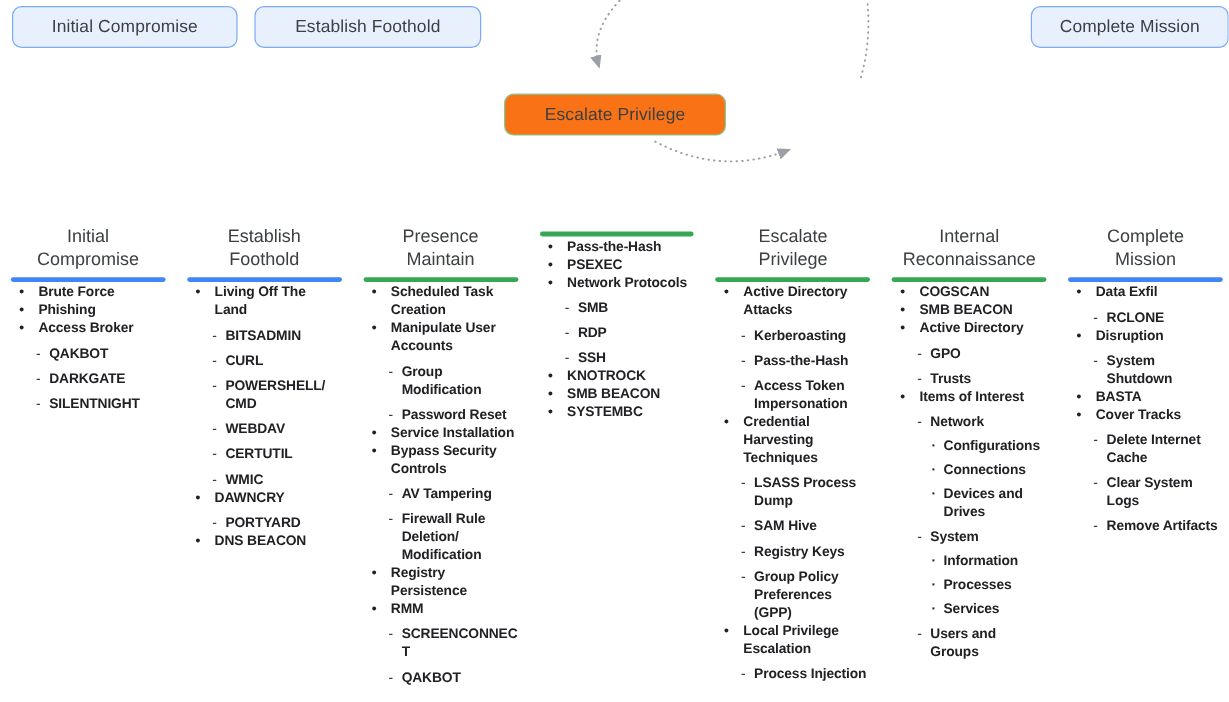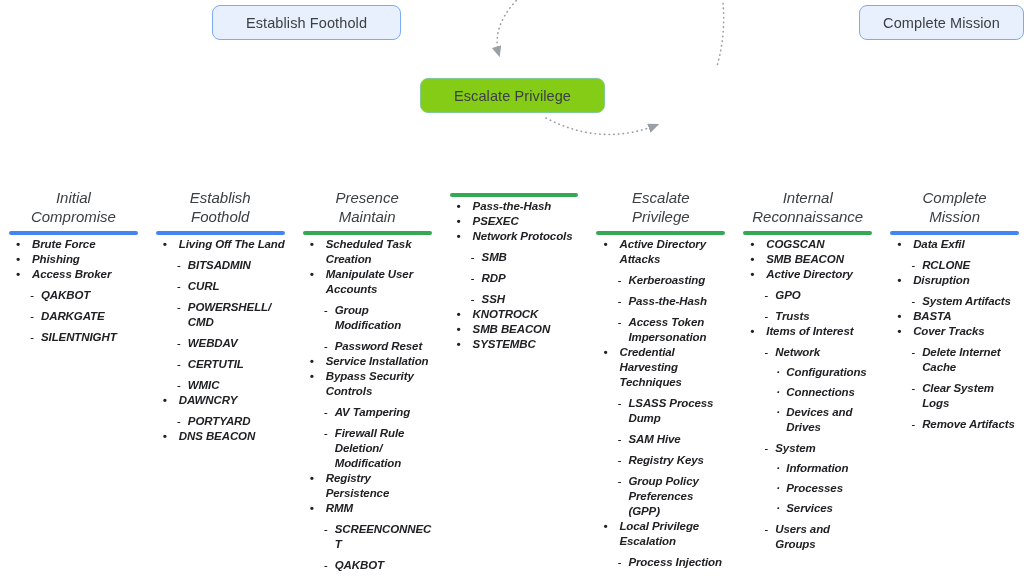--- a/index.html
+++ b/index.html
@@ -7,27 +7,27 @@
     position:relative;width:1024px;height:585px;overflow:hidden;background:#fff;
     font-family:"Liberation Sans",sans-serif;
   }
   
   .flow-box{
     position:absolute;height:35px;box-sizing:border-box;border-radius:8px;
     display:flex;align-items:center;justify-content:center;
     font-size:14.5px;color:#3c4043;letter-spacing:.1px;white-space:nowrap;
   }
   .flow-box.blue{background:#e8f0fe;border:1.5px solid #7baaf7;}
-  .flow-box.green{background:#84cc16;border:1.5px solid #81c995;}
+  .flow-box.green{background:#f97316;border:1.5px solid #81c995;}
   
   #arcs{position:absolute;left:0;top:0;pointer-events:none;}
   
   #columns{
     position:absolute;left:9px;top:188px;width:1010px;
-    display:grid;grid-template-columns:repeat(7,1fr);column-gap:18px;font-style:italic;
+    display:grid;grid-template-columns:repeat(7,1fr);column-gap:18px;
   }
   .col{min-width:0;}
   .col-title{
     height:38px;display:flex;flex-direction:column;justify-content:flex-end;
     text-align:center;font-size:15px;line-height:19px;color:#3c4043;
   }
   .col-bar{height:4px;border-radius:2px;margin-top:5px;}
   .col-bar.blue{background:#4285f4;}
   .col-bar.green{background:#34a853;}
   .col ul{
@@ -52,20 +52,21 @@
     <defs>
       <marker id="arrowhead" orient="auto" markerWidth="9" markerHeight="9" refX="5.5" refY="3">
         <path d="M0,0 L7,3 L0,6 z" fill="#9aa0a6"></path>
       </marker>
     </defs>
     <path d="M 523 -6 Q 490 24 499 55" fill="none" stroke="#9aa0a6" stroke-width="1.6" stroke-dasharray="0.5 4.2" stroke-linecap="round" marker-end="url(#arrowhead)"></path>
     <path d="M 722 -6 Q 727 32 717 66" fill="none" stroke="#9aa0a6" stroke-width="1.6" stroke-dasharray="0.5 4.2" stroke-linecap="round"></path>
     <path d="M 546 118 Q 601 147 657 125" fill="none" stroke="#9aa0a6" stroke-width="1.6" stroke-dasharray="0.5 4.2" stroke-linecap="round" marker-end="url(#arrowhead)"></path>
   </svg>
 
+  <div class="flow-box blue" style="left:10px;top:5px;width:188px">Initial Compromise</div>
   <div class="flow-box blue" style="left:212px;top:5px;width:189px">Establish Foothold</div>
   <div class="flow-box blue" style="left:859px;top:5px;width:165px">Complete Mission</div>
 
   <div class="flow-box green" style="left:420px;top:78px;width:185px">Escalate Privilege</div>
 
   <div id="columns">
       <div class="col">
         <div class="col-title">
           <div>Initial</div>
           <div>Compromise</div>
@@ -181,21 +182,21 @@
       <div class="col">
         <div class="col-title">
           <div>Complete</div>
           <div>Mission</div>
         </div>
         <div class="col-bar blue"></div>
         <ul>
           <li class="lv1">Data Exfil</li>
           <li class="lv2">RCLONE</li>
           <li class="lv1">Disruption</li>
-          <li class="lv2">System Artifacts</li>
+          <li class="lv2">System Shutdown</li>
           <li class="lv1">BASTA</li>
           <li class="lv1">Cover Tracks</li>
           <li class="lv2">Delete Internet Cache</li>
           <li class="lv2">Clear System Logs</li>
           <li class="lv2">Remove Artifacts</li>
         </ul>
       </div>
     </div>
 
 </div>

